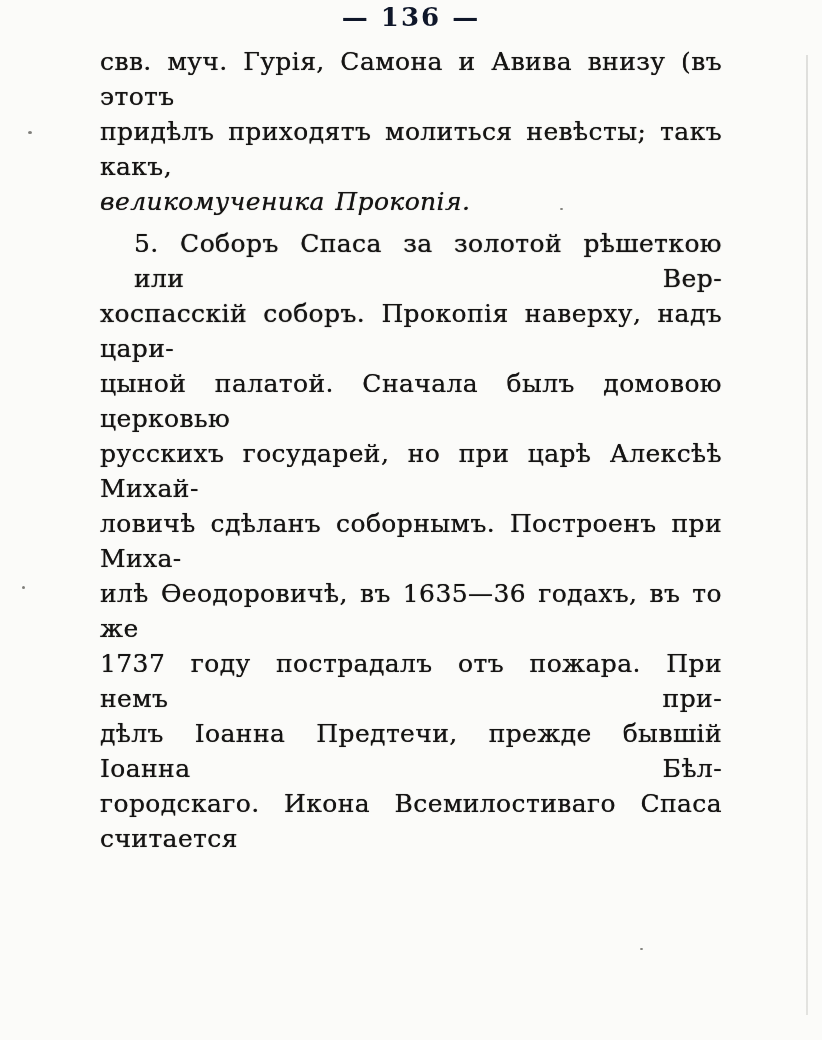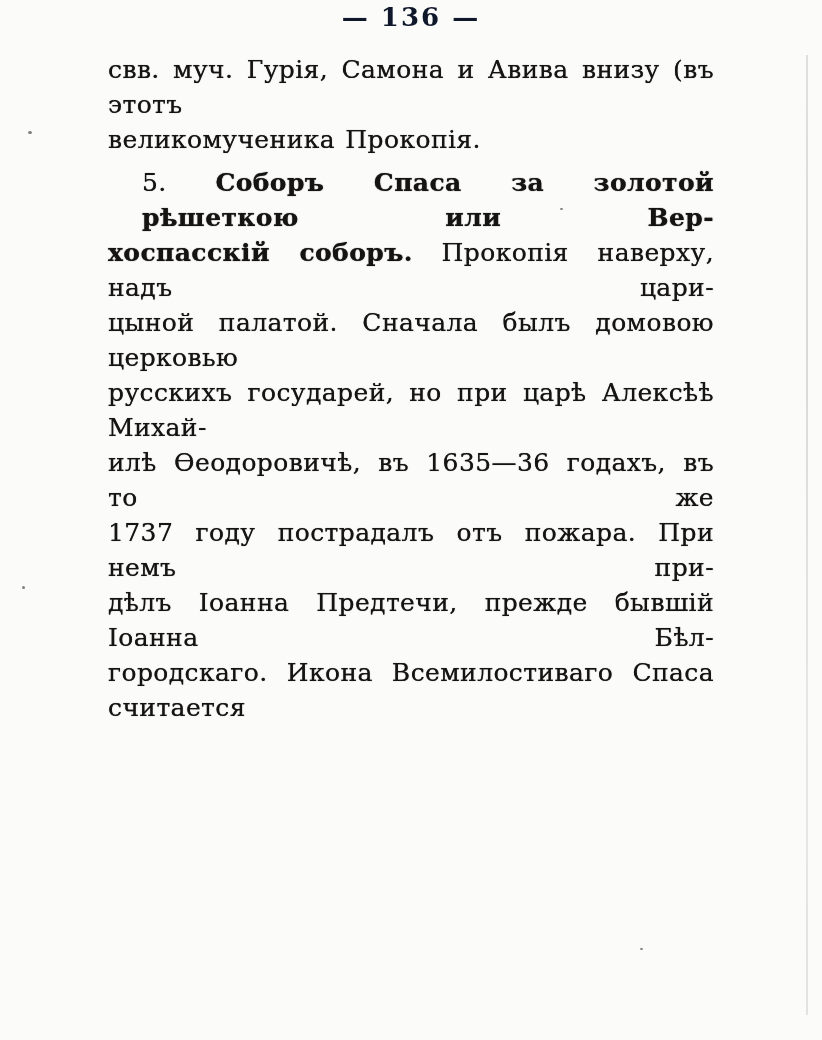--- a/index.html
+++ b/index.html
@@ -30,43 +30,44 @@
     font-weight: 600;
     color: #0f172a;
   }
   .text-block {
     position: absolute;
     left: 100px;
     top: 44px;
     width: 622px;
   }
   .paragraph {
-    margin: 8px;
+    margin: 0;
   }
   .paragraph + .paragraph {
     margin-top: 7px;
   }
   .line {
     font-size: 25px;
     line-height: 35px;
     white-space: normal;
     text-align: justify;
     text-align-last: justify;
     word-spacing: 2px;
     letter-spacing: 0.4px;
     text-shadow: 0 0 0.7px rgba(20,18,16,0.85);
   }
   .line.last {
     text-align-last: left;
+    font-style: italic;
   }
   .line.first-line {
     padding-left: 34px;
   }
   .bold {
-    font-weight: 700;
+    font-weight: 400;
     text-shadow: 0 0 1px rgba(20,18,16,0.9);
   }
   
   .scan-vline {
     position: absolute;
     right: 14px;
     top: 55px;
     width: 2px;
     height: 960px;
     background: linear-gradient(#c9c9c6, #bdbdb9 30%, #d6d6d2 70%, #cfcfcb);
@@ -85,27 +86,29 @@
 </style>
 </head>
 <body>
 
 <div class="page">
   <div class="page-number">— 136 —</div>
 
   <div class="text-block">
       <div class="paragraph">
         <div class="line"><span>свв. муч. Гурія, Самона и Авива внизу (въ этотъ</span></div>
+        <div class="line"><span>придѣлъ приходятъ молиться невѣсты; такъ какъ,</span></div>
         <div class="line last"><span>великомученика Прокопія.</span></div>
       </div>
       <div class="paragraph">
         <div class="line first-line"><span>5. </span><span class="bold">Соборъ Спаса за золотой рѣшеткою или Вер-</span></div>
         <div class="line"><span class="bold">хоспасскій соборъ.</span><span> Прокопія наверху, надъ цари-</span></div>
         <div class="line"><span>цыной палатой. Сначала былъ домовою церковью</span></div>
         <div class="line"><span>русскихъ государей, но при царѣ Алексѣѣ Михай-</span></div>
+        <div class="line"><span>ловичѣ сдѣланъ соборнымъ. Построенъ при Миха-</span></div>
         <div class="line"><span>илѣ Ѳеодоровичѣ, въ 1635—36 годахъ, въ то же</span></div>
         <div class="line"><span>1737 году пострадалъ отъ пожара. При немъ при-</span></div>
         <div class="line"><span>дѣлъ Іоанна Предтечи, прежде бывшій Іоанна Бѣл-</span></div>
         <div class="line"><span>городскаго. Икона Всемилостиваго Спаса считается</span></div>
       </div>
     </div>
 
   <div class="scan-vline"></div>
   <div class="speck s1"></div>
   <div class="speck s2"></div>

